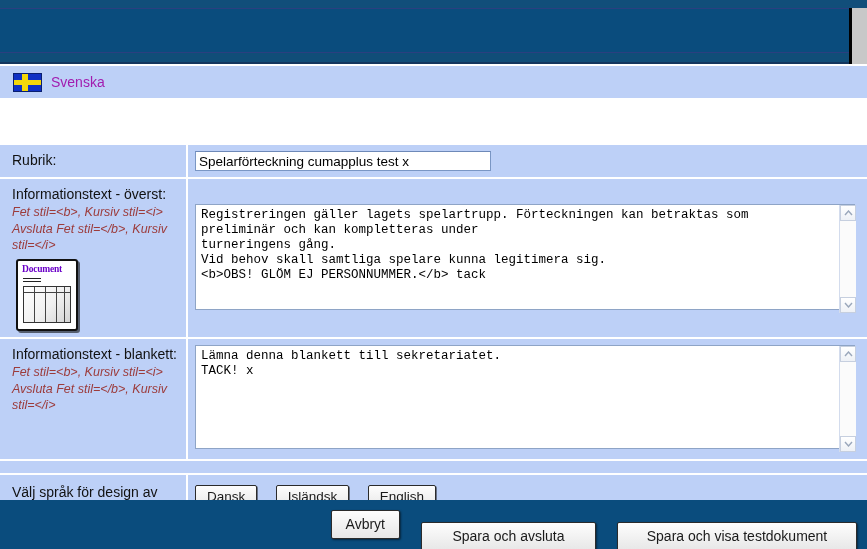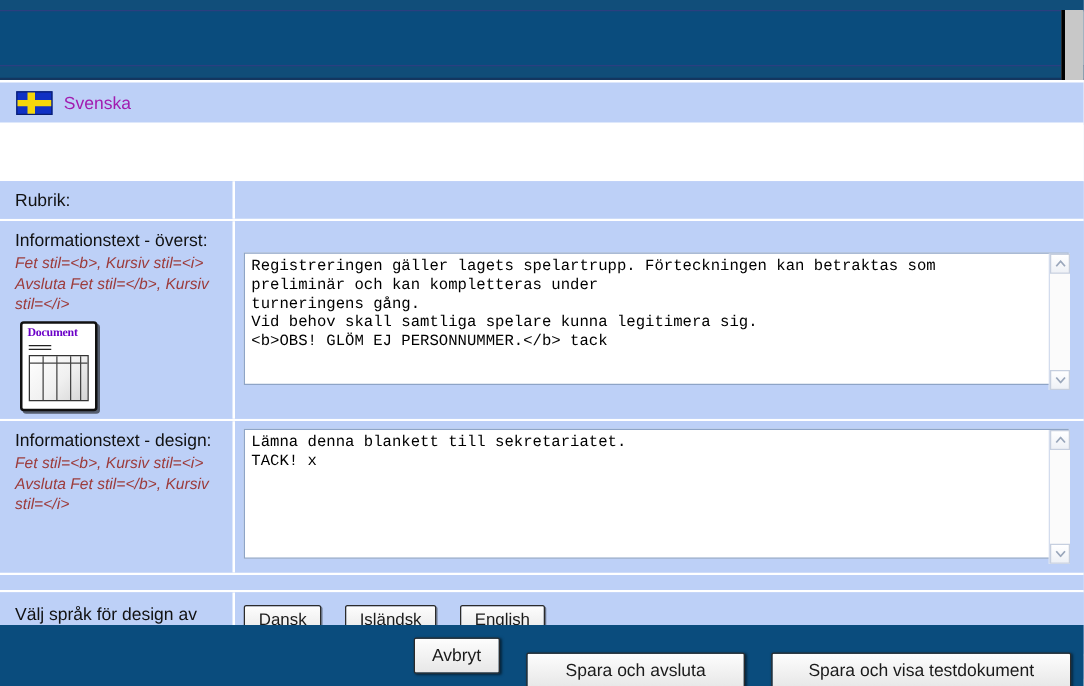--- a/index.html
+++ b/index.html
@@ -336,20 +336,23 @@
       <div class="cross-h"></div>
     </div>
     <span class="lang-label">Svenska</span>
   </div>
 
   <div class="sheet">
 
     <div class="row">
       <div class="cell-label">
         <div class="label-main">Rubrik:</div>
+      </div>
+      <div class="cell-field">
+        <input class="text-input" type="text" value="Spelarförteckning cumapplus test x" style="">
       </div>
     </div>
 
     <div class="row">
       <div class="cell-label">
         <div class="label-main">Informationstext - överst:</div>
         <div class="label-hint">Fet stil=&lt;b&gt;, Kursiv stil=&lt;i&gt;</div>
         <div class="label-hint">Avsluta Fet stil=&lt;/b&gt;, Kursiv stil=&lt;/i&gt;</div>
         <div class="doc-icon">
           <div class="doc-title">Document</div>
@@ -383,21 +386,21 @@
                   <path d="M1 1 L4.5 5 L8 1" fill="none" stroke="#9aa7bb" stroke-width="1.4"></path>
                 </svg>
             </div>
           </div>
         </div>
       </div>
     </div>
 
     <div class="row">
       <div class="cell-label">
-        <div class="label-main">Informationstext - design:</div>
+        <div class="label-main">Informationstext - blankett:</div>
         <div class="label-hint">Fet stil=&lt;b&gt;, Kursiv stil=&lt;i&gt;</div>
         <div class="label-hint">Avsluta Fet stil=&lt;/b&gt;, Kursiv stil=&lt;/i&gt;</div>
       </div>
       <div class="cell-field">
         <div class="ta-wrap">
           <textarea class="ta ta-bottom" spellcheck="false" style="">Lämna denna blankett till sekretariatet.
 TACK! x</textarea>
           <div class="sb">
             <div class="sb-btn sb-up">
               <svg width="9" height="6" viewBox="0 0 9 6">

